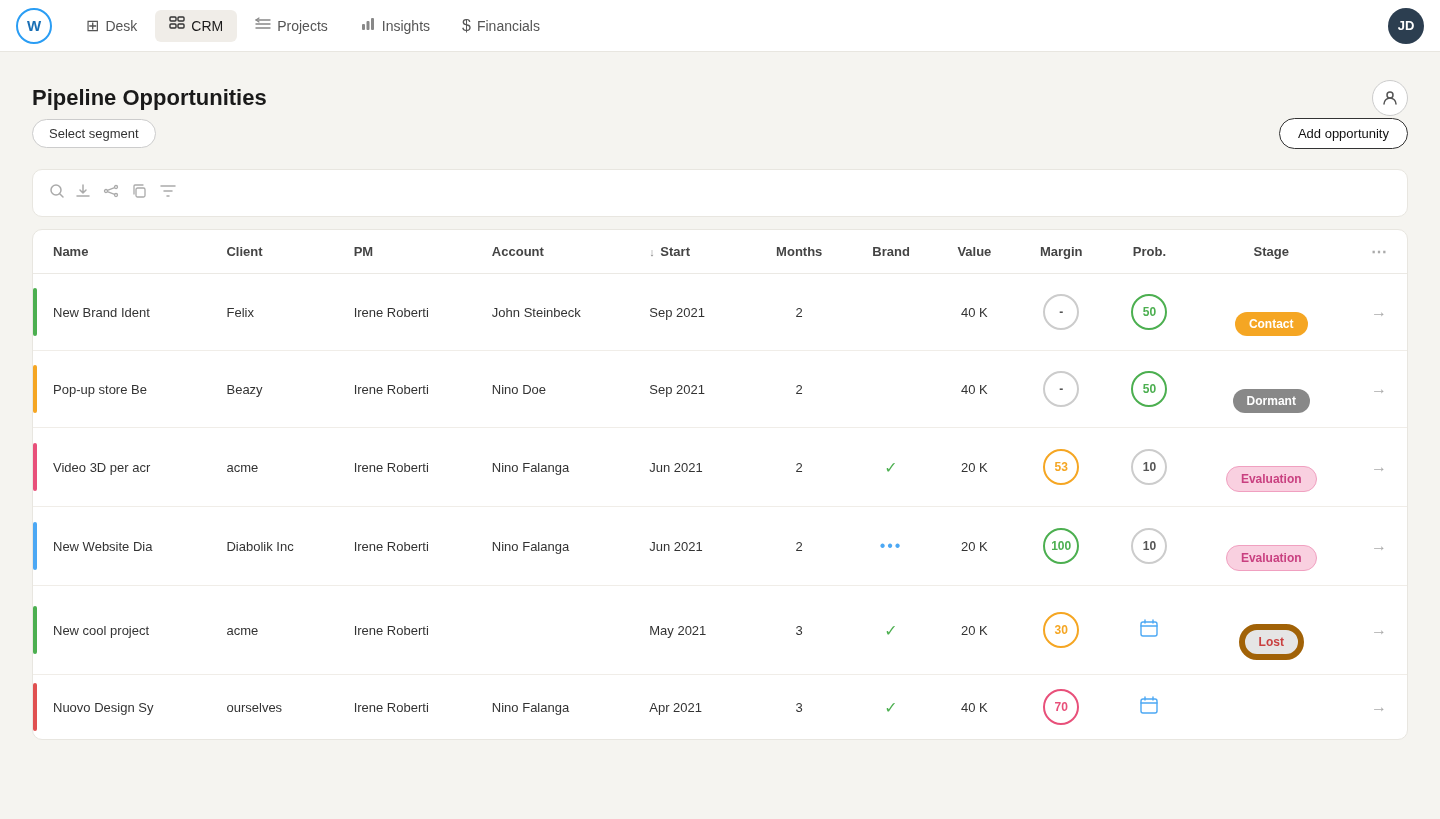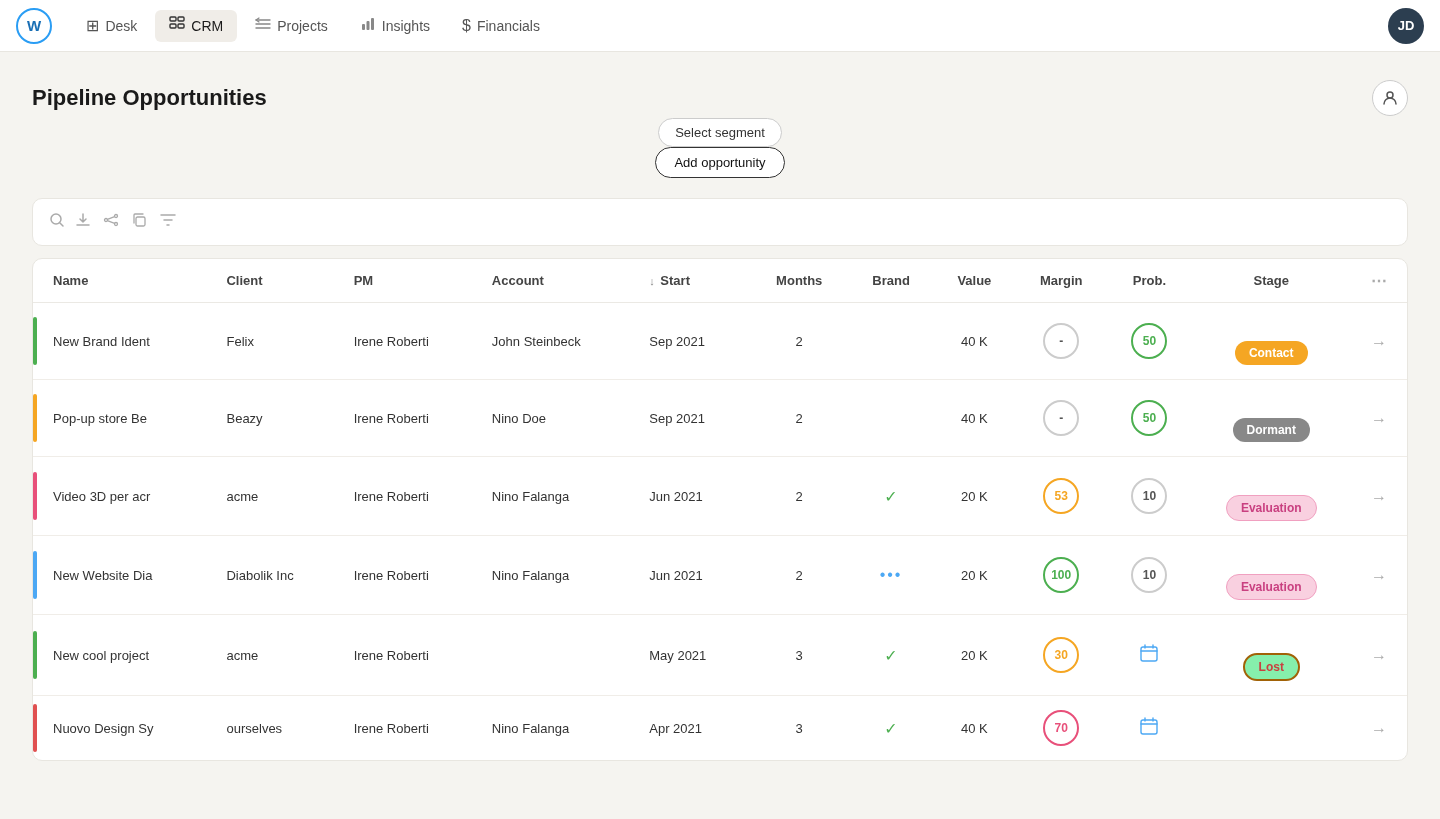--- a/index.html
+++ b/index.html
@@ -13,21 +13,21 @@
     .nav-item.active { background: #f0ede8; color: #1a1a1a; }
     .nav-icon { font-size: 16px; }
     .nav-avatar { width: 36px; height: 36px; border-radius: 50%; background: #2c3e50; color: #fff; display: flex; align-items: center; justify-content: center; font-weight: 700; font-size: 13px; margin-left: auto; text-align: right; }
 
     
     .page { padding: 28px 32px; }
     .page-header { display: flex; align-items: center; justify-content: space-between; margin-bottom: 2px; }
     .page-title { font-size: 22px; font-weight: 700; color: #1a1a1a; }
     .user-icon-btn { width: 36px; height: 36px; border-radius: 50%; border: 1.5px solid #ccc; background: #fff; display: flex; align-items: center; justify-content: center; cursor: pointer; color: #555; }
 
-    .toolbar { display: flex; align-items: center; justify-content: space-between; margin-bottom: 20px; flex-direction: column; }
+    .toolbar { display: flex; align-items: center; justify-content: space-between; margin-bottom: 20px; }
     .btn-segment { border: 1.5px solid #ccc; background: #fff; border-radius: 20px; padding: 6px 16px; font-size: 13px; cursor: pointer; color: #333; }
     .btn-add { border: 1.5px solid #333; background: #fff; border-radius: 20px; padding: 7px 18px; font-size: 13px; cursor: pointer; color: #111; font-weight: 500; }
 
     
     .search-container { background: #fff; border-radius: 10px; border: 1px solid #e8e6e0; padding: 0 16px; display: flex; align-items: center; margin-bottom: 0; height: 48px; }
     .search-icon-wrap { color: #aaa; margin-right: 10px; font-size: 16px; }
     .search-input { border: none; outline: none; font-size: 14px; color: #999; flex: 1; background: transparent; }
     .search-actions { display: flex; align-items: center; gap: 12px; color: #aaa; }
     .search-action-icon { cursor: pointer; font-size: 16px; }
 
@@ -39,21 +39,21 @@
     thead th.center { text-align: center; }
     tbody tr { border-bottom: 1px solid #f0ede8; }
     tbody tr:last-child { border-bottom: none; border-radius: 23px; }
     tbody td { padding: 14px 12px; font-size: 13px; color: #333; white-space: nowrap; }
     tbody td.center { text-align: center; }
 
     .stage-badge { display: inline-block; padding: 5px 14px; border-radius: 20px; font-size: 12px; font-weight: 600; cursor: pointer; margin-top: 24px; }
     .stage-contact { background: #f5a623; color: #fff; }
     .stage-dormant { background: #888; color: #fff; }
     .stage-evaluation { background: #f9d0e0; color: #c94080; border: 1px solid #f0a0c0; }
-    .stage-lost { background: #86efac; color: #c94040; border: 2px solid #a16207; }
+    .stage-lost { background: #e5e5e5; color: #c94040; border: 6px solid #a16207; }
 
     .prob-circle { display: inline-flex; align-items: center; justify-content: center; width: 36px; height: 36px; border-radius: 50%; font-size: 12px; font-weight: 600; }
     .prob-green { border: 2px solid #4caf50; color: #4caf50; }
     .prob-plain { border: 2px solid #ccc; color: #555; }
 
     .margin-circle { display: inline-flex; align-items: center; justify-content: center; width: 36px; height: 36px; border-radius: 50%; font-size: 12px; font-weight: 600; border: 2px solid #ccc; color: #555; }
 
     .arrow-btn { background: none; border: none; cursor: pointer; color: #aaa; font-size: 16px; }
     .check-icon { color: #4caf50; font-size: 16px; }
     .dots-icon { color: #4ca8f4; font-size: 16px; letter-spacing: 2px; }

